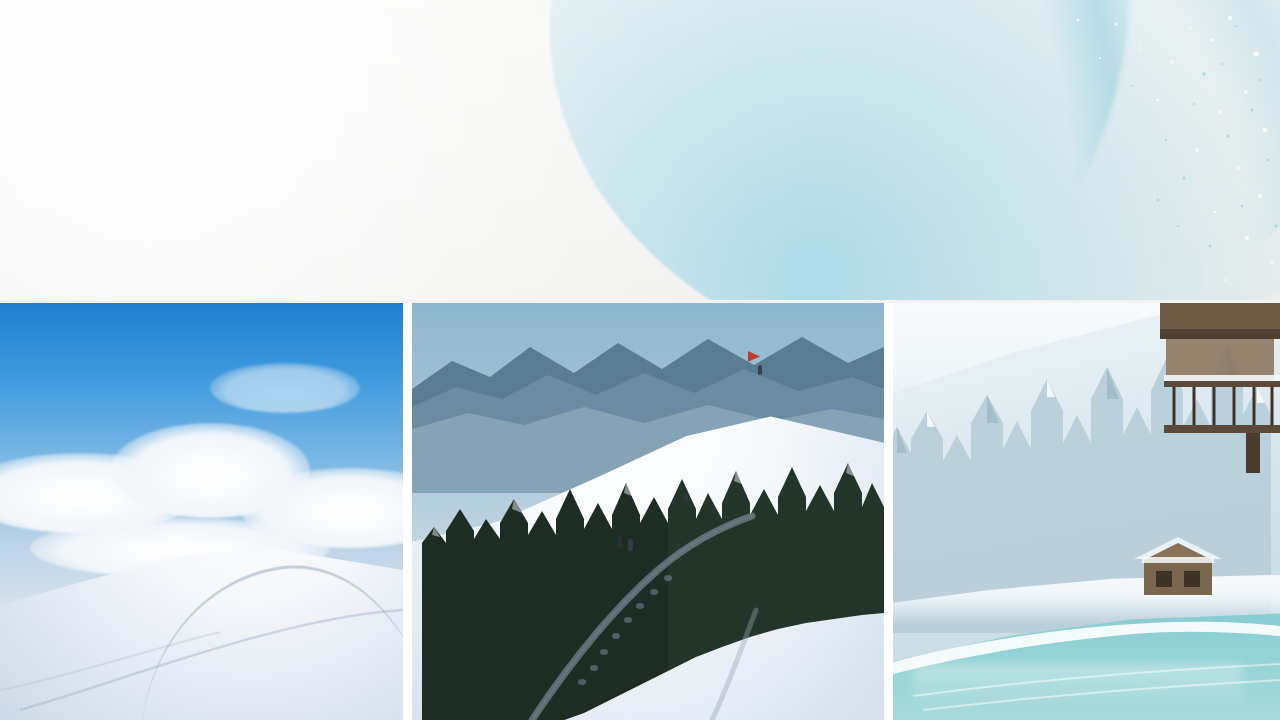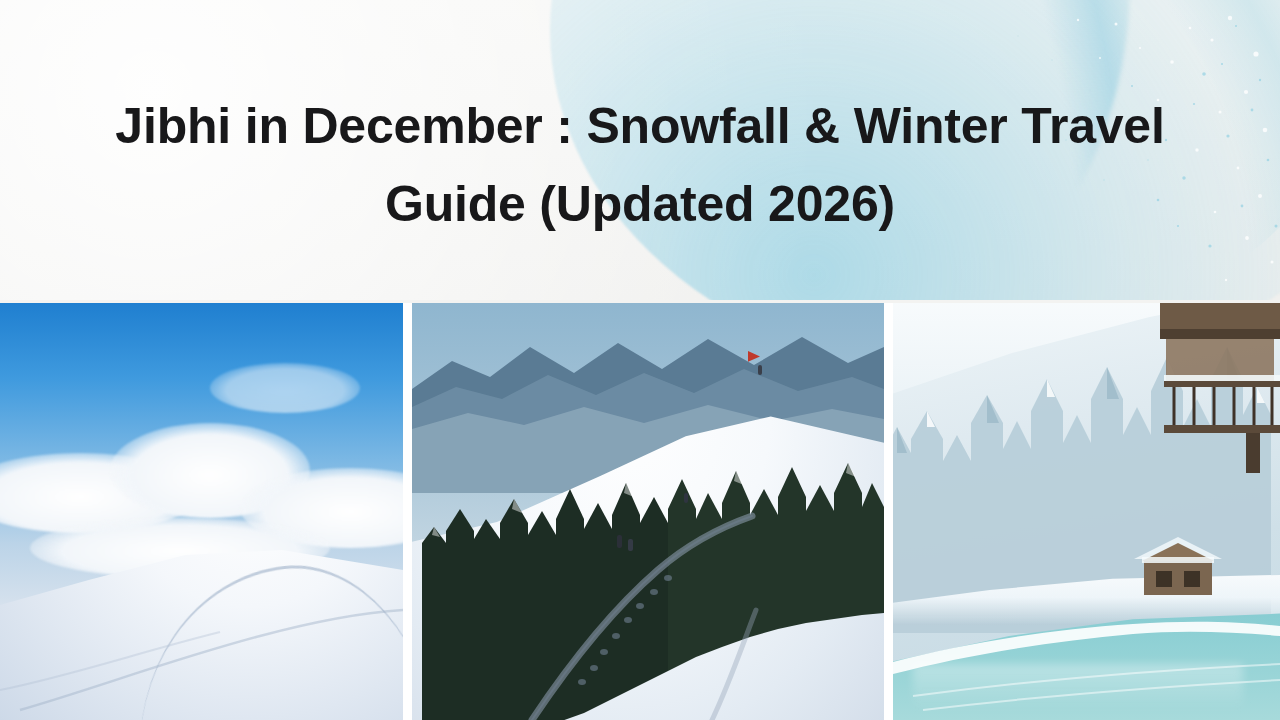--- a/index.html
+++ b/index.html
@@ -278,23 +278,20 @@
           <circle cx="360" cy="120" r="0.9"></circle>
         <circle cx="344" cy="180" r="1.0"></circle>
           <circle cx="330" cy="90" r="0.8"></circle>
         <circle cx="306" cy="140" r="0.9"></circle>
           <circle cx="292" cy="60" r="0.8"></circle>
         <circle cx="276" cy="112" r="0.8"></circle>
           <circle cx="258" cy="36" r="0.7"></circle>
       </g>
     </svg>
 
-    <div class="title-wrap">
-      <h1 class="title">Jibhi in December : Snowfall &amp; Winter Travel Guide (Updated 2026)</h1>
-    </div>
   </div>
 
   <div class="photos">
 
     <div class="photo p1">
       <div class="p1-sky"></div>
 
       <div class="cloud" style="left:-40px; top:150px; width:240px; height:80px;"></div>
       <div class="cloud" style="left:110px; top:120px; width:200px; height:95px;"></div>
       <div class="cloud" style="left:240px; top:165px; width:220px; height:80px;"></div>

